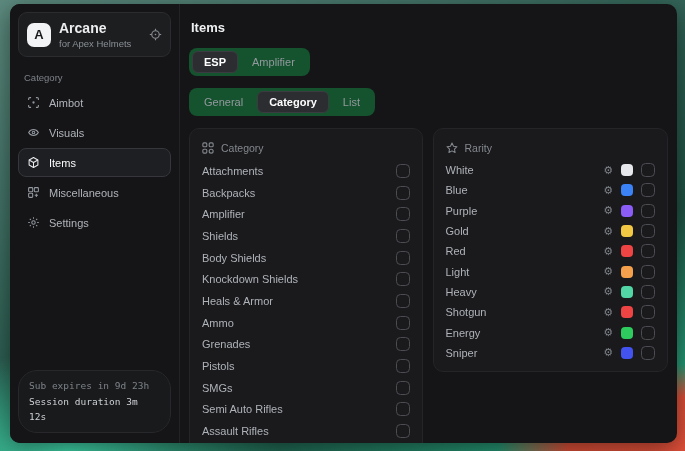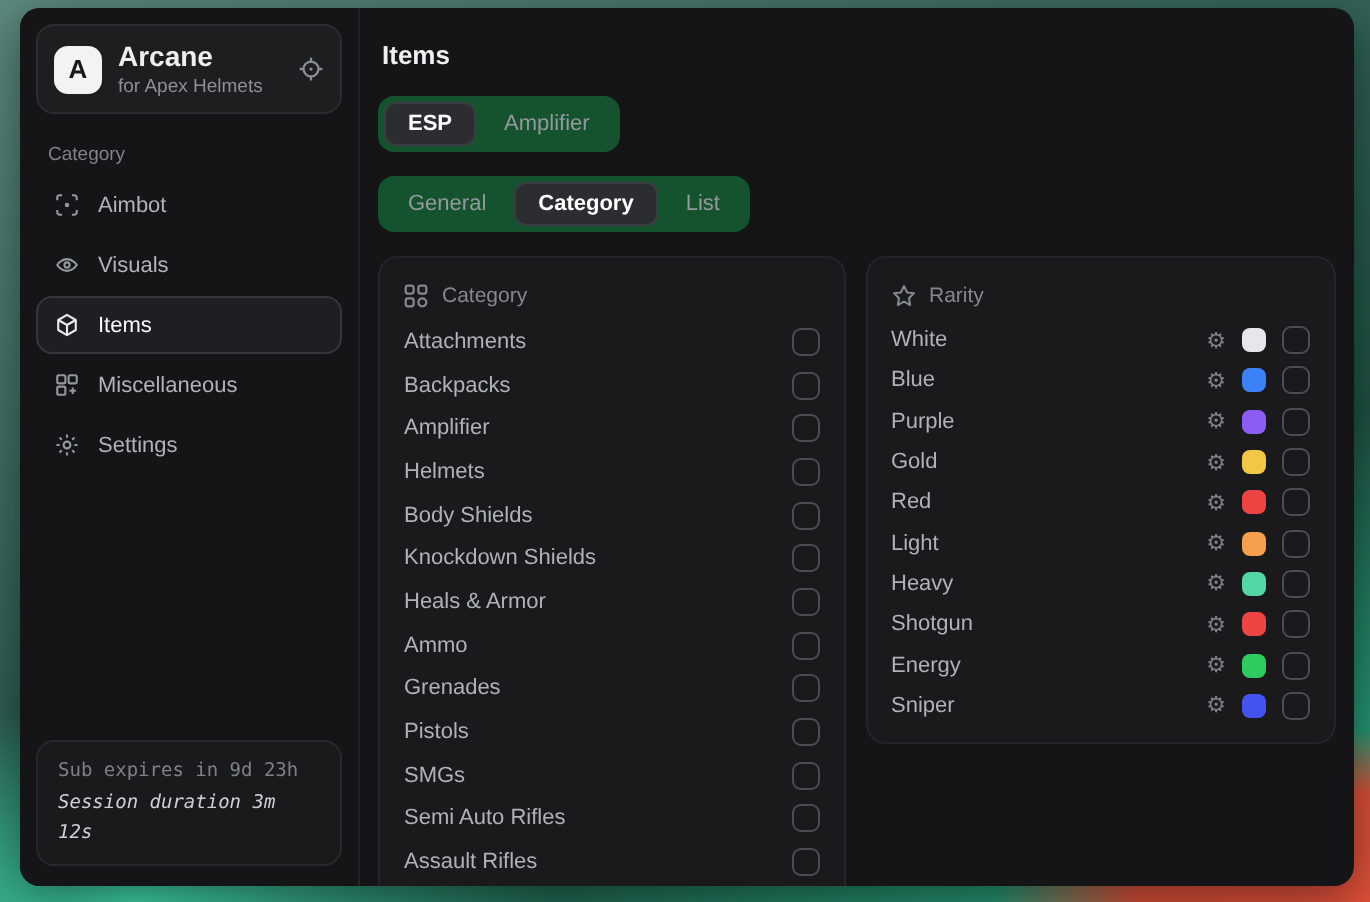--- a/index.html
+++ b/index.html
@@ -36,25 +36,25 @@
   .section-label{font-size:9.5px;color:#7d8288;margin:15px 6px 5px 6px;}
   .nav{display:flex;flex-direction:column;gap:1px;}
   .nav-item{
     display:flex;align-items:center;gap:9px;padding:7px 8px;border-radius:8px;
     color:#afb4ba;font-size:11px;border:1px solid transparent;cursor:pointer;text-align:right;
   }
   .nav-item .nico{display:flex;color:#9298a0;}
   .nav-item.active{background:#1e1f22;border-color:#35373c;color:#fafbfc;}
   .nav-item.active .nico{color:#e8eaec;}
   .session-card{
-    margin-top:auto;background:#191a1c;border:1px solid #27282b;border-radius:9px;
+    margin-top:auto;background:#191a1c;border:1px solid #27282b;border-radius:19px;
     padding:7px 10px;font-family:"DejaVu Sans Mono",monospace;font-size:9.5px;line-height:1.65;
   }
   .session-line1{color:#7d8288;}
-  .session-line2{color:#cdd1d5;font-style:italic;}
+  .session-line2{color:#cdd1d5;}
   
   .main{flex:1;padding:14px 9px 0 9px;box-sizing:border-box;overflow:hidden;}
   .page-title{font-size:13px;font-weight:bold;color:#eef0f2;margin:2px 0 13px 2px;}
   .seg{
     display:inline-flex;background:#14532d;border-radius:8px;padding:3px;gap:2px;align-items:flex-end;
   }
   .seg-tab{
     padding:4px 11px;border-radius:6px;font-size:11px;color:#94989f;cursor:pointer;
     border:1px solid transparent;white-space:nowrap;
   }
@@ -213,21 +213,21 @@
     <span class="row-label">Backpacks</span>
     <span class="checkbox"></span>
   </div>
 
   <div class="row">
     <span class="row-label">Amplifier</span>
     <span class="checkbox"></span>
   </div>
 
   <div class="row">
-    <span class="row-label">Helmets</span>
+    <span class="row-label">Shields</span>
     <span class="checkbox"></span>
   </div>
 
   <div class="row">
     <span class="row-label">Body Shields</span>
     <span class="checkbox"></span>
   </div>
 
   <div class="row">
     <span class="row-label">Knockdown Shields</span>

